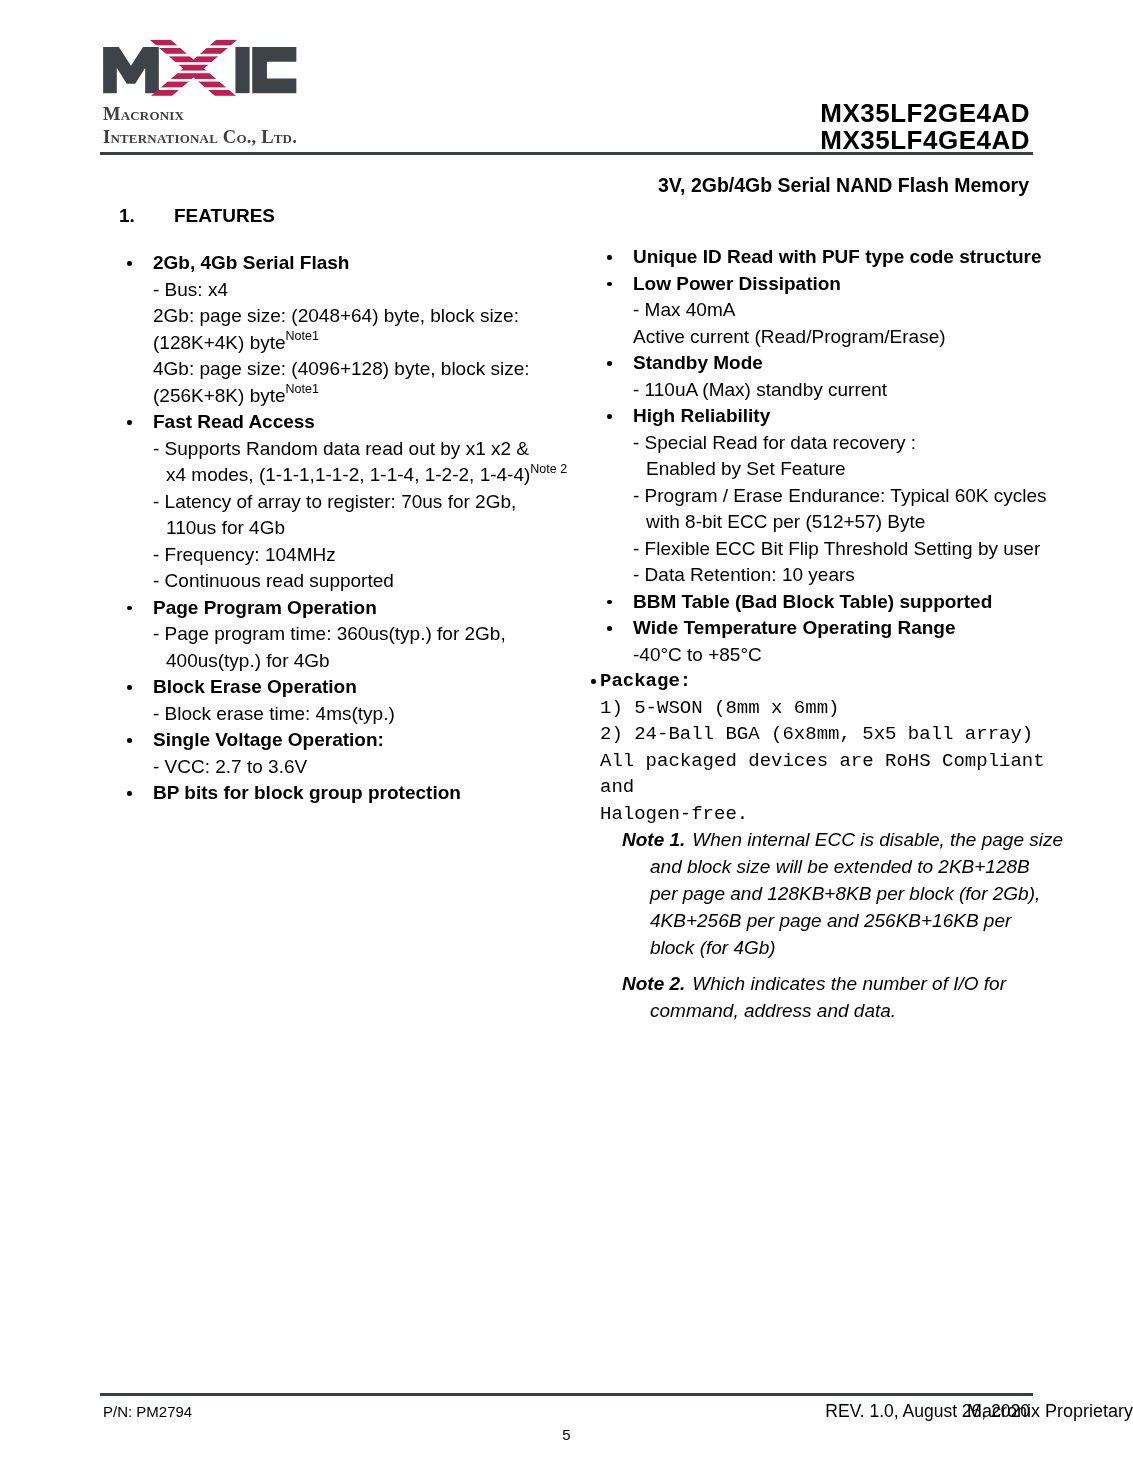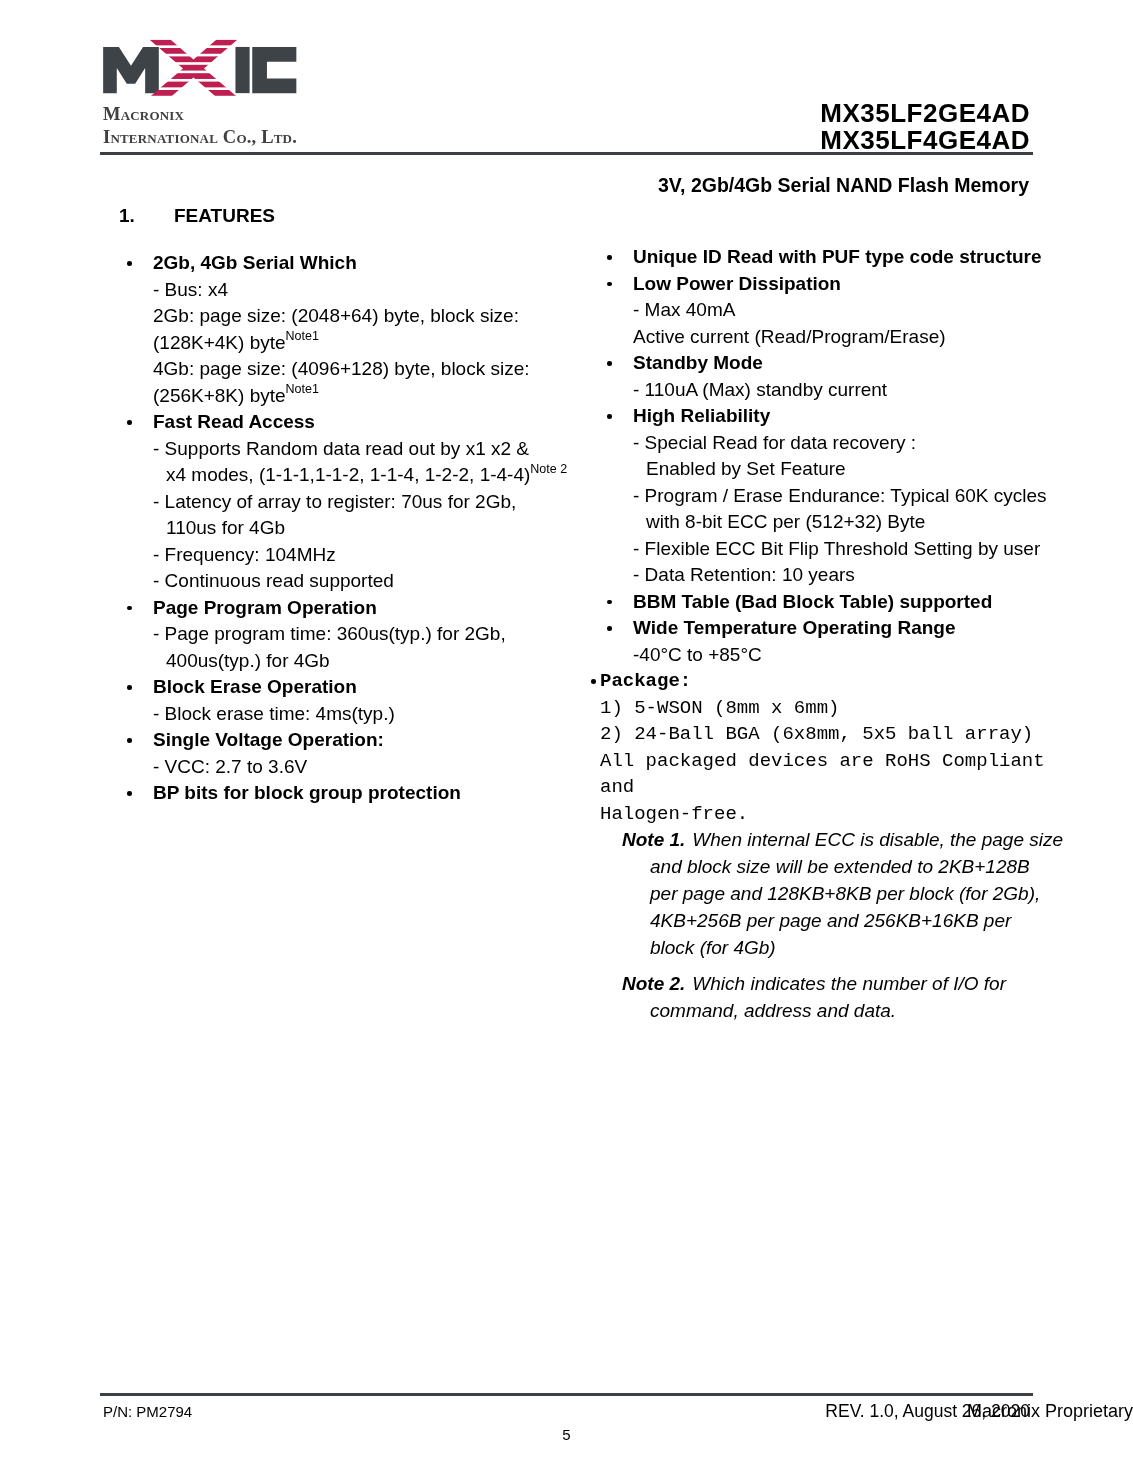--- a/index.html
+++ b/index.html
@@ -85,21 +85,21 @@
 
   <div class="subtitle">3V, 2Gb/4Gb Serial NAND Flash Memory</div>
 
   <div class="section-heading">
     <span class="num">1.</span><span>FEATURES</span>
   </div>
 
   <div id="col-left" class="col col-left">
       <div class="feature-item">
         <span class="dot"></span>
-        <div class="feature-title">2Gb, 4Gb Serial Which</div>
+        <div class="feature-title">2Gb, 4Gb Serial Flash</div>
         <div class="sub-line">- Bus: x4</div>
         <div class="sub-line">2Gb: page size: (2048+64) byte, block size:</div>
         <div class="sub-line">(128K+4K) byte<sup class="note-sup">Note1</sup></div>
         <div class="sub-line">4Gb: page size: (4096+128) byte, block size:</div>
         <div class="sub-line">(256K+8K) byte<sup class="note-sup">Note1</sup></div>
       </div>
       <div class="feature-item">
         <span class="dot"></span>
         <div class="feature-title">Fast Read Access</div>
         <div class="sub-line">- Supports Random data read out by x1 x2 &amp;</div>
@@ -145,21 +145,21 @@
         <span class="dot"></span>
         <div class="feature-title">Standby Mode</div>
         <div class="sub-line">- 110uA (Max) standby current</div>
       </div>
       <div class="feature-item">
         <span class="dot"></span>
         <div class="feature-title">High Reliability</div>
         <div class="sub-line">- Special Read for data recovery :</div>
         <div class="sub-line ind1">Enabled by Set Feature</div>
         <div class="sub-line">- Program / Erase Endurance: Typical 60K cycles</div>
-        <div class="sub-line ind1">with 8-bit ECC per (512+32) Byte</div>
+        <div class="sub-line ind1">with 8-bit ECC per (512+57) Byte</div>
         <div class="sub-line">- Flexible ECC Bit Flip Threshold Setting by user</div>
         <div class="sub-line">- Data Retention: 10 years</div>
       </div>
       <div class="feature-item">
         <span class="dot"></span>
         <div class="feature-title">BBM Table (Bad Block Table) supported</div>
       </div>
       <div class="feature-item">
         <span class="dot"></span>
         <div class="feature-title">Wide Temperature Operating Range</div>

